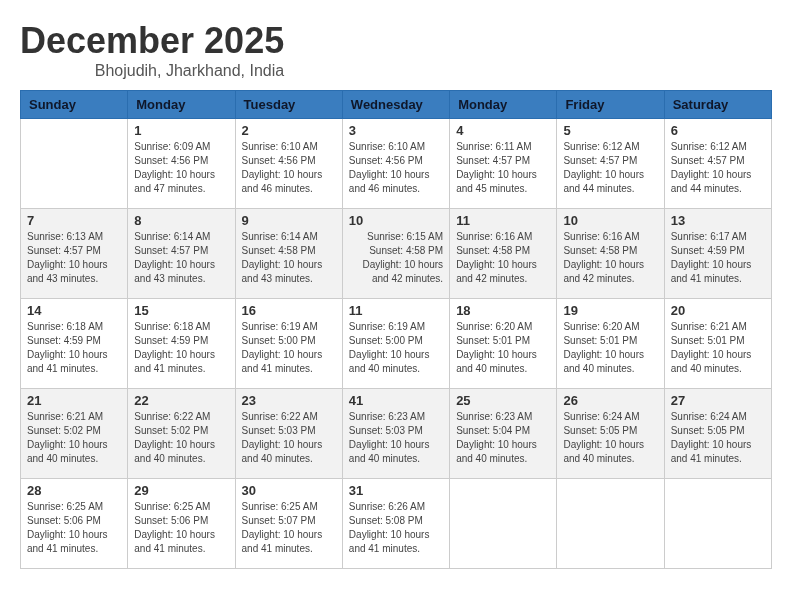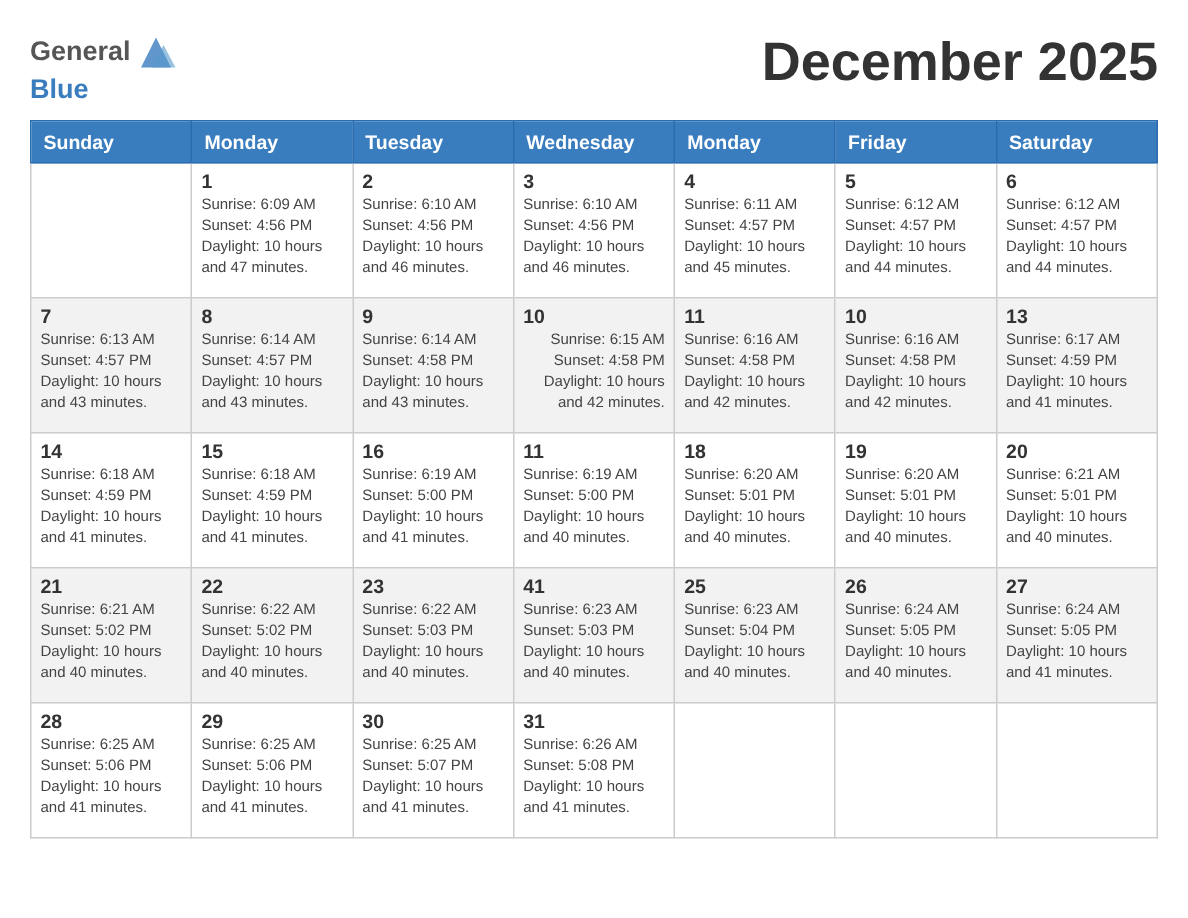--- a/index.html
+++ b/index.html
@@ -49,21 +49,21 @@
       font-size: 16px;
       color: #555;
     }
     .calendar-table {
       width: 100%;
       border-collapse: collapse;
       border: 1px solid #ccc;
     }
     .calendar-table th {
       background-color: #3a7dbf;
-      color: #ffffff;
+      color: #0f172a;
       text-align: left;
       padding: 6px 8px;
       font-size: 13px;
       border: 1px solid #2a6daf;
     }
     .calendar-table td {
       border: 1px solid #ccc;
       vertical-align: top;
       padding: 4px 6px;
       width: calc(100% / 7);
@@ -89,34 +89,23 @@
       background-color: #f2f2f2;
     }
     .row-white td {
       background-color: #ffffff;
     }
   </style>
 </head>
 <body>
 
 <div class="header-area">
-  <div class="logo">
-    <div>
-      <div style="display:flex;align-items:center;">
-        <span class="logo-text-general">General</span>
-        <svg class="logo-icon" viewBox="0 0 30 30" xmlns="http://www.w3.org/2000/svg">
-          <polygon points="5,25 15,5 25,25" fill="#3a7dbf" opacity="0.8"></polygon>
-          <polygon points="12,25 20,10 28,25" fill="#5599cc" opacity="0.6"></polygon>
-        </svg>
-      </div>
-      <span class="logo-text-blue">Blue</span>
-    </div>
-  </div>
   <div class="title-area">
     <div class="month-title">December 2025</div>
+    <div class="location-title">Bhojudih, Jharkhand, India</div>
   </div>
 </div>
 
 <table class="calendar-table">
   <thead>
     <tr>
     <th>Sunday</th>
         <th>Monday</th>
         <th>Tuesday</th>
         <th>Wednesday</th>

